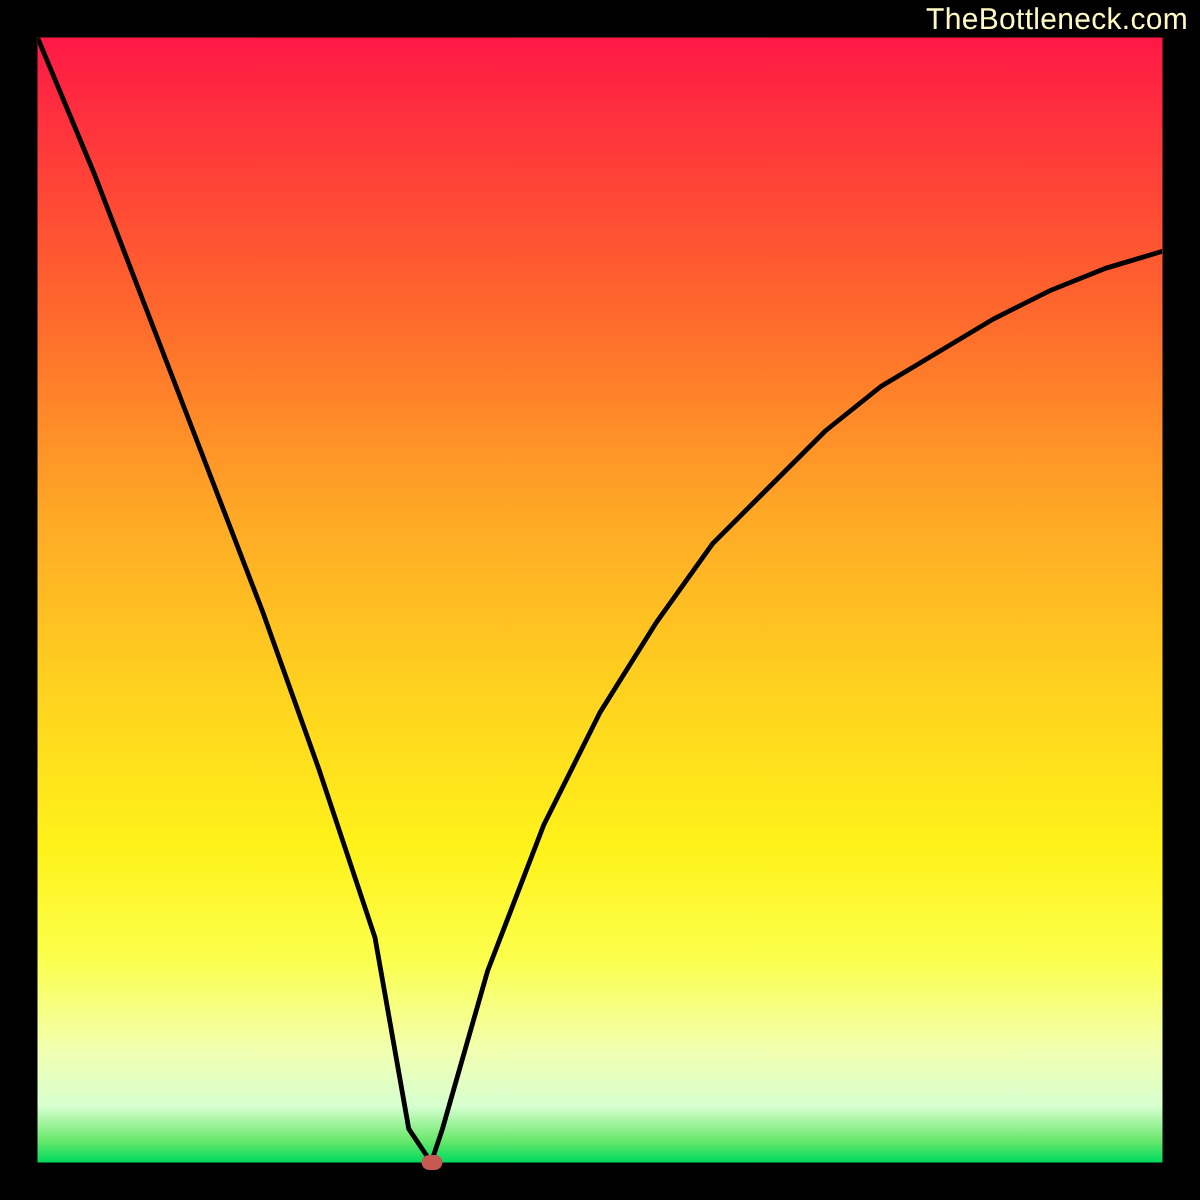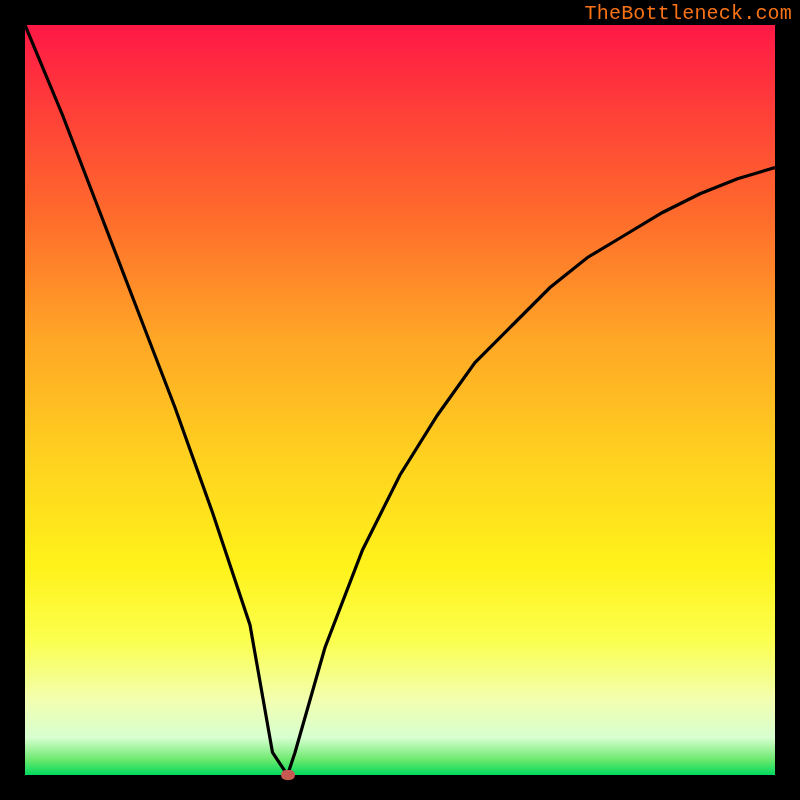--- a/index.html
+++ b/index.html
@@ -49,25 +49,24 @@
     width: 14px;
     height: 10px;
     border-radius: 5px;
     background: #c65a53;
     transform: translate(-50%, -50%);
   }
   .watermark {
     position: absolute;
     top: 2px;
     right: 8px;
-    color: #f97316;
+    color: #fef9c3;
     font-size: 20px;
     font-weight: 500;
     letter-spacing: 0.2px;
-    font-family: Liberation Mono, monospace;
   }
 </style>
 </head>
 <body>
 
 <div class="frame">
   <div class="plot">
     <svg class="curve" viewBox="0 0 750 750" preserveAspectRatio="none">
       <path fill="none" stroke="#000" stroke-width="3.2" d="M0.00 0.00 L37.50 90.00 L75.00 187.50 L112.50 285.00 L150.00 382.50 L187.50 487.50 L225.00 600.00 L247.50 727.50 L262.50 750.00 L270.00 727.50 L300.00 622.50 L337.50 525.00 L375.00 450.00 L412.50 390.00 L450.00 337.50 L487.50 300.00 L525.00 262.50 L562.50 232.50 L600.00 210.00 L637.50 187.50 L675.00 168.75 L712.50 153.75 L750.00 142.50"></path>
     </svg>

